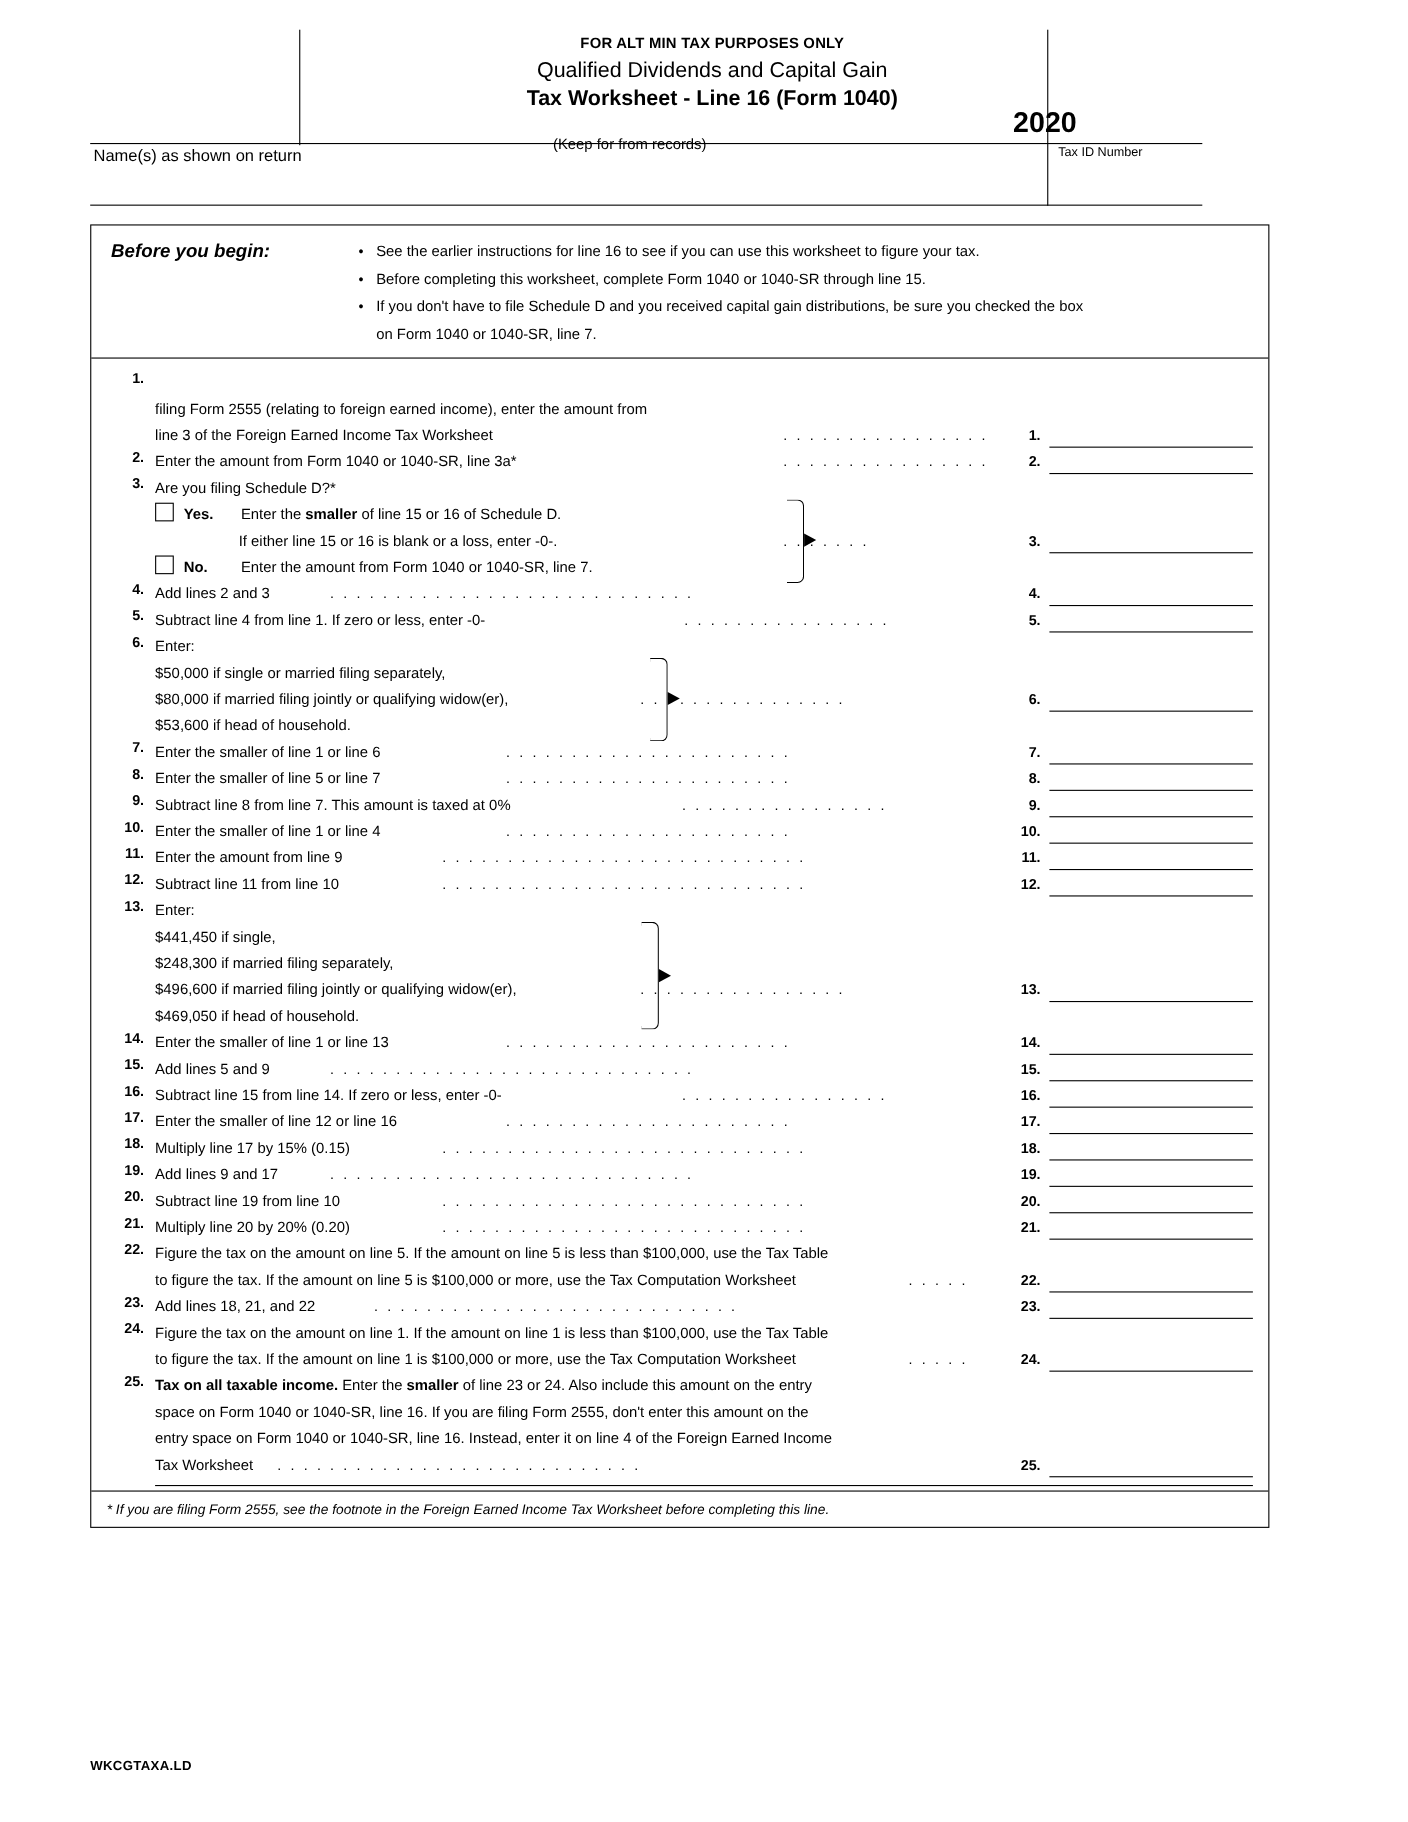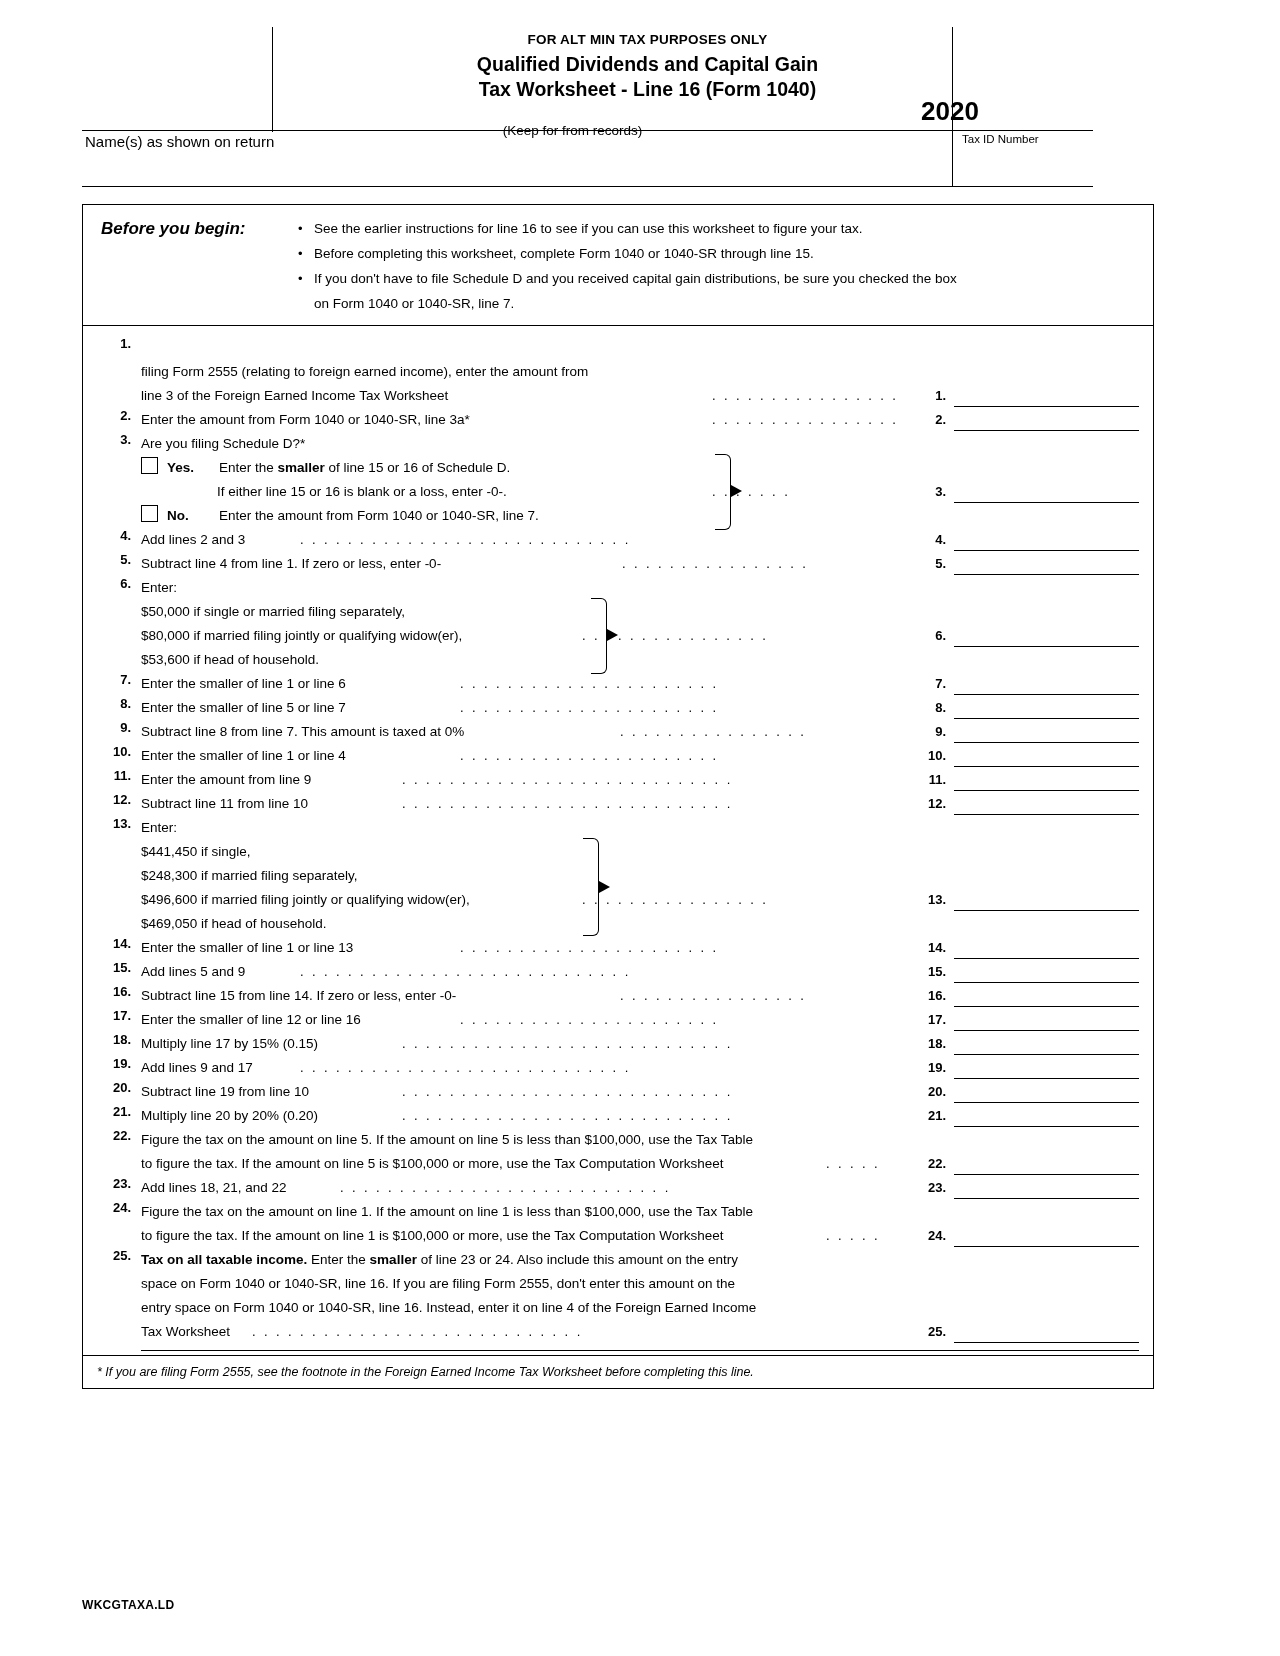--- a/index.html
+++ b/index.html
@@ -31,21 +31,21 @@
     text-align: center;
     font-size: 13.5px;
     font-weight: bold;
     letter-spacing: 0.2px;
     padding-top: 32px;
     margin-left: 120px;
   }
   .title1 {
     text-align: center;
     font-size: 19.5px;
-    font-weight: bold;
+    font-weight: normal;
     margin-top: 6px;
     margin-left: 120px;
   }
   .title2 {
     text-align: center;
     font-size: 19.5px;
     font-weight: bold;
     margin-top: 2px;
     margin-left: 120px;
   }
@@ -117,20 +117,21 @@
     width: 1072px;
     border: 1.6px solid #000;
     box-sizing: border-box;
   }
 
   
   .begin {
     display: flex;
     padding: 14px 0 10px 0;
     border-bottom: 1.6px solid #000;
+    gap: 28px;
   }
   .begin-label {
     width: 215px;
     padding-left: 18px;
     box-sizing: border-box;
     font-size: 17px;
     font-weight: bold;
     font-style: italic;
   }
   .begin-list {

